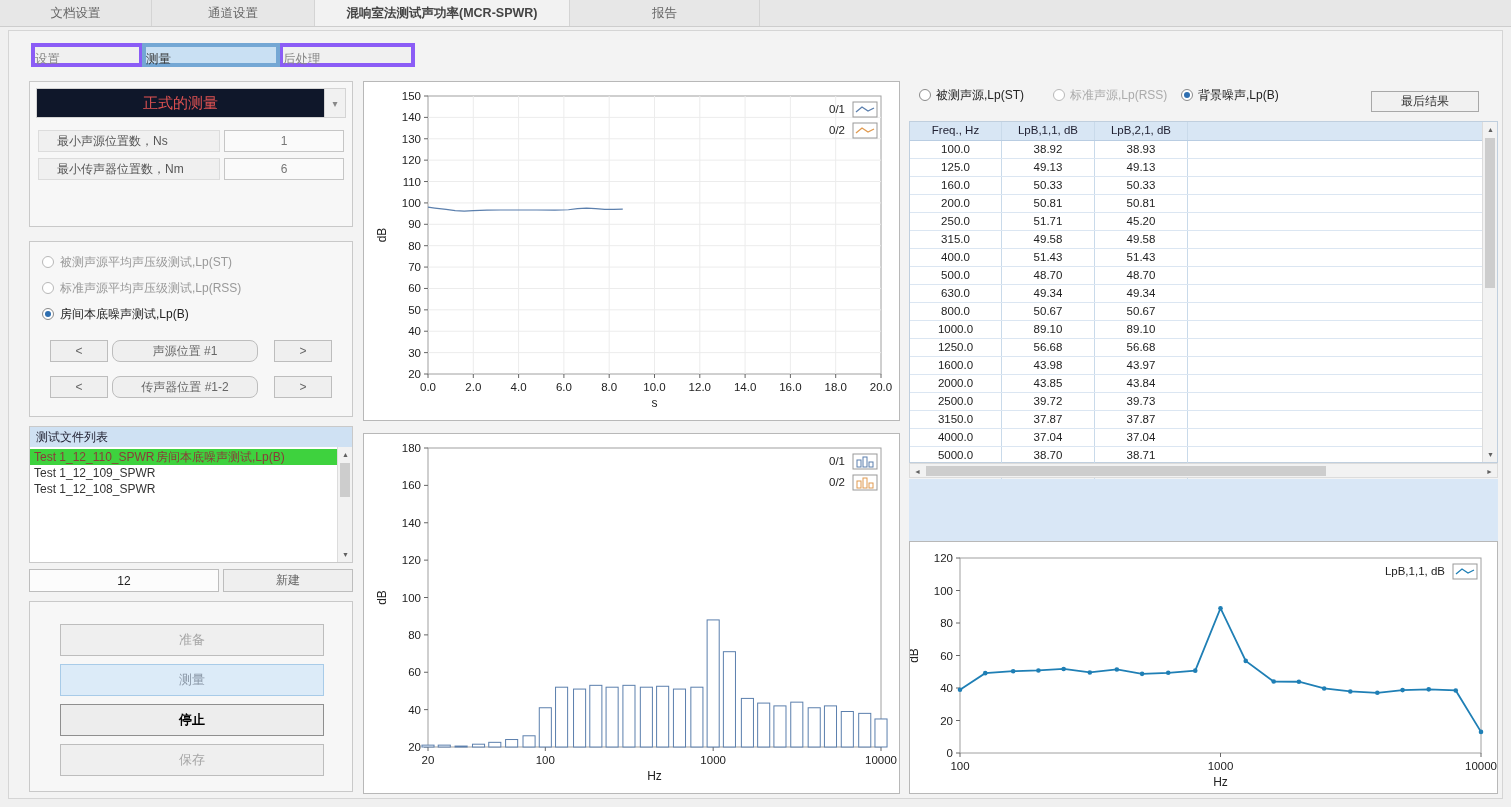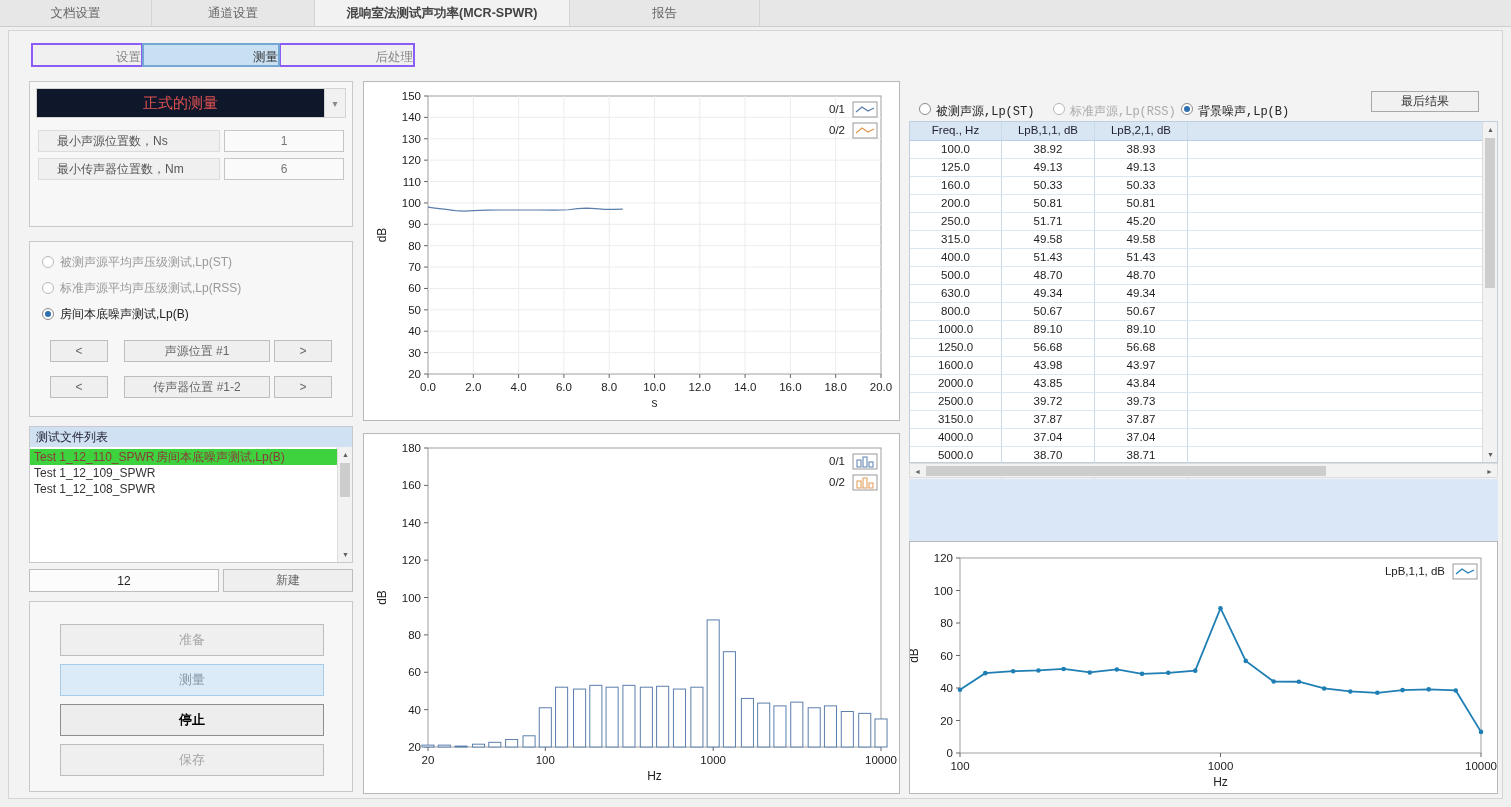--- a/index.html
+++ b/index.html
@@ -12,21 +12,21 @@
               border-bottom:1px solid #cdcdcd;display:flex;}
   .top-tab{height:26px;line-height:26px;text-align:center;color:#666;border-right:1px solid #d4d4d4;
            box-sizing:border-box;font-size:12.5px;overflow:hidden;white-space:nowrap;}
   .top-tab.active{background:#f2f2f2;color:#444;}
 
   .frame{position:absolute;left:8px;top:30px;width:1495px;height:769px;background:#f3f3f3;
          border:1px solid #d5d5d5;box-sizing:border-box;}
 
   
   .sub-tabbar{position:absolute;left:22px;top:12px;display:flex;}
-  .sub-tab{height:24px;line-height:24px;text-align:right;border:2px solid #8b5cf6;background:#f0f0f0;
+  .sub-tab{height:24px;line-height:24px;text-align:left;border:4px solid #8b5cf6;background:#f0f0f0;
            color:#888;box-sizing:border-box;margin-right:-1px;font-size:12.5px;}
   .sub-tab.active{background:#c9e0f3;border-color:#74a7d4;color:#333;position:relative;z-index:2;}
 
   .panel{position:absolute;background:#f7f7f7;border:1px solid #c9c9c9;box-sizing:border-box;}
   #panel-mode{left:20px;top:50px;width:324px;height:146px;}
   #panel-test{left:20px;top:210px;width:324px;height:176px;}
   #panel-files{left:20px;top:395px;width:324px;height:137px;}
   #panel-actions{left:20px;top:570px;width:324px;height:191px;}
 
   .btn{position:absolute;display:flex;align-items:center;justify-content:center;background:#efefef;
@@ -52,21 +52,21 @@
   
   .radio-row{position:absolute;left:12px;height:16px;display:flex;align-items:center;gap:6px;}
   .radio{width:12px;height:12px;border:1px solid #8a8a8a;border-radius:50%;background:#fff;
          display:inline-block;position:relative;flex-shrink:0;box-sizing:border-box;}
   .radio.checked::after{content:'';position:absolute;left:2px;top:2px;width:6px;height:6px;
          border-radius:50%;background:#2f6fb0;}
   .radio.disabled{border-color:#b8b8b8;}
 
   .navrow{position:absolute;left:0;width:100%;height:22px;}
   .navrow .btn{top:0;height:22px;}
-  .nb1{left:20px;width:58px;} .nb2{left:94px;width:146px;} .nb3{left:244px;width:58px;}
+  .nb1{left:20px;width:58px;} .nb2{left:82px;width:146px;border-radius:8px;} .nb3{left:244px;width:58px;}
 
   
   .files-header{position:absolute;left:0;top:0;right:0;height:20px;line-height:20px;background:#cfe1f3;
                 padding-left:6px;color:#223;box-sizing:border-box;}
   .files-list{position:absolute;left:0;top:20px;right:15px;bottom:0;background:#fff;overflow:hidden;padding-top:2px;}
   .file-item{height:16px;line-height:16px;display:flex;color:#333;padding-left:4px;white-space:nowrap;}
   .file-item.selected{background:#3ed23e;color:#8b3a3a;}
   .file-name{width:122px;flex-shrink:0;}
 
   
@@ -91,21 +91,21 @@
   .action-btn.default{background:#ededed;border-color:#8f8f8f;color:#000;font-weight:bold;}
 
   
   .chartpanel{position:absolute;background:#fff;border:1px solid #b8b8b8;box-sizing:border-box;}
   #chart-time{left:354px;top:50px;width:537px;height:340px;}
   #chart-spectrum{left:354px;top:402px;width:537px;height:361px;}
   #chart-result{left:900px;top:510px;width:589px;height:253px;}
 
   
   #results-header{position:absolute;left:900px;top:56px;width:589px;height:26px;}
-  .rradio{position:absolute;top:16px;display:flex;align-items:flex-start;gap:5px;height:16px;font-family:Liberation Mono, monospace;}
+  .rradio{position:absolute;top:0;display:flex;align-items:center;gap:5px;height:16px;}
 
   #rtable{position:absolute;left:900px;top:90px;width:589px;height:342px;background:#fff;
           border:1px solid #c0cfde;box-sizing:border-box;}
   .rt-head{height:18px;display:flex;background:#d8e6f4;border-bottom:1px solid #b9cde2;
            width:calc(100% - 15px);}
   .rt-row{height:17px;display:flex;border-bottom:1px solid #dbe6f2;width:calc(100% - 15px);}
   .rt-cell{box-sizing:border-box;border-right:1px solid #c9daea;text-align:center;font-size:11.5px;
            line-height:16px;color:#222;overflow:hidden;white-space:nowrap;}
   .rt-head .rt-cell{line-height:17px;color:#223;}
   .c0{width:92px;} .c1{width:93px;} .c2{width:93px;} .filler{flex:1;border-right:none;}

